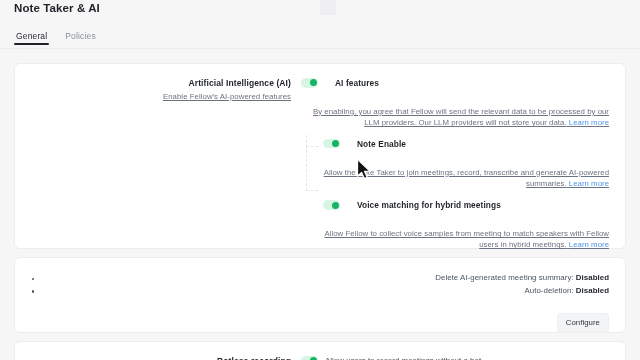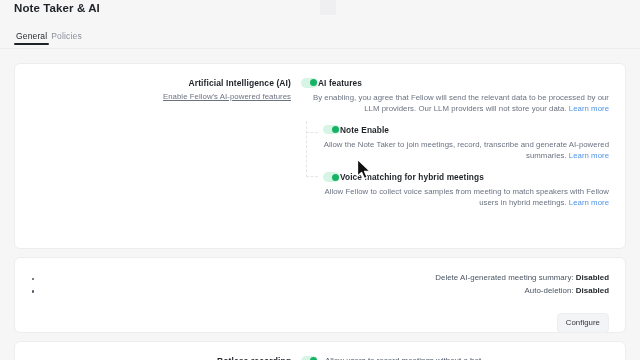--- a/index.html
+++ b/index.html
@@ -23,21 +23,21 @@
     letter-spacing: .1px;
   }
   .header-chip {
     position: absolute; left: 320px; top: 0px;
     width: 16px; height: 15px; background: #efeff1; border-radius: 1px;
   }
 
   
   .tabs {
     position: absolute; left: 14px; top: 31px;
-    display: flex; align-items: flex-end; 
+    display: flex; align-items: flex-end; gap: 14px;
   }
   .tab {
     font-size: 8.5px; color: #8a9099; padding: 0 2px 4px 2px;
     position: relative; letter-spacing: .15px; white-space: nowrap;
   }
   .tab.active { color: #1f2328; font-weight: 400; }
   .tab.active::after {
     content: ""; position: absolute; left: 0; right: 0; bottom: 0;
     height: 1.6px; background: #1f2328; border-radius: 1px;
   }
@@ -63,27 +63,27 @@
     font-size: 8.5px; font-weight: 700; color: #1f2328; letter-spacing: .1px;
     margin-bottom: 4px;
   }
   .card-sub {
     font-size: 7.8px; color: #6b7280; line-height: 1.35; letter-spacing: .05px; text-decoration: underline;
   }
 
   
   .setting { position: relative; }
   .setting + .setting { margin-top: 11px; }
-  .setting-head { display: flex; align-items: center; gap: 0; }
+  .setting-head { display: flex; align-items: center; gap: 17px; }
   .setting-label {
     font-size: 8.3px; font-weight: 700; color: #1f2328; letter-spacing: .1px;
   }
   .setting-desc {
     font-size: 7.8px; color: #6b7280; line-height: 1.45;
-    margin-top: 4px; letter-spacing: .03px;
+    margin-top: 18px; letter-spacing: .03px; text-decoration: underline;
   }
   .link { color: #4f93e8; }
 
   
   .children { margin-top: 10px; padding-left: 22px; position: relative; }
   .child + .child { margin-top: 11px; }
   .child .setting-desc, .child .setting-label { }
 
   
   .tree {

